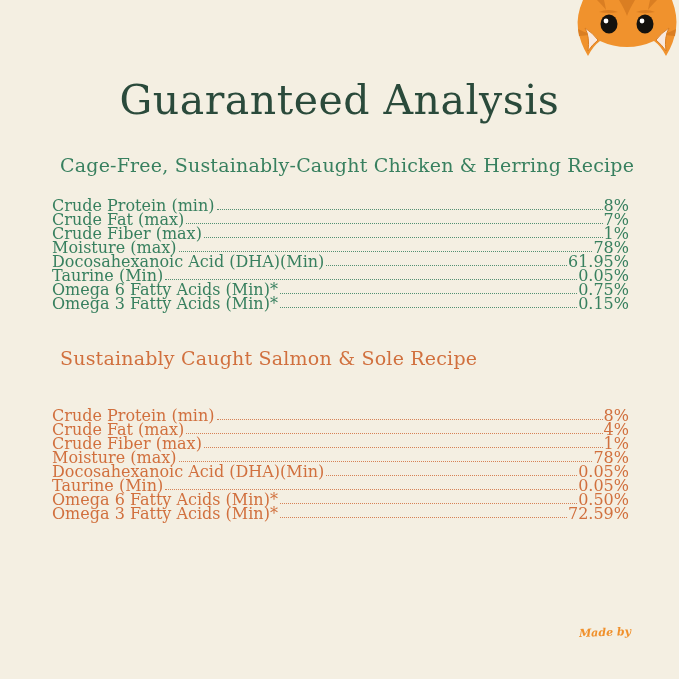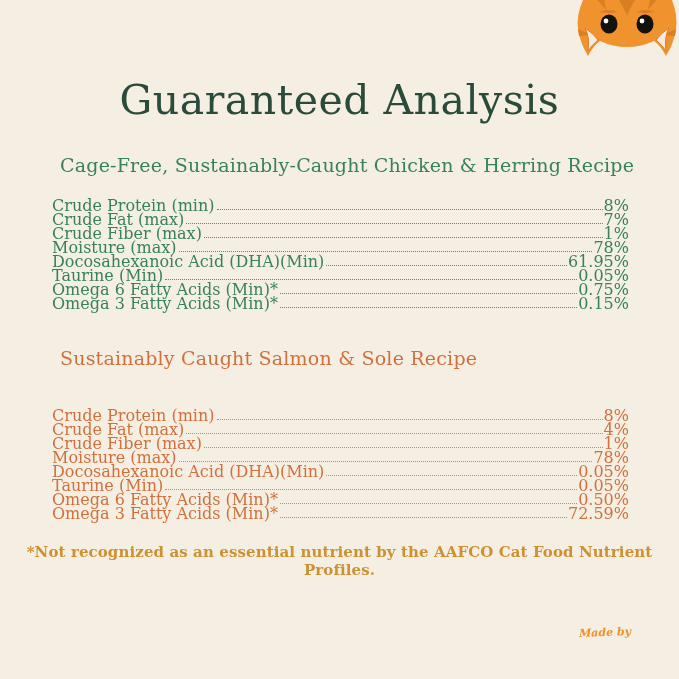--- a/index.html
+++ b/index.html
@@ -206,19 +206,18 @@
       <span class="dots"></span>
       <span>0.50%</span>
     </div>
     <div class="row">
       <span>Omega 3 Fatty Acids (Min)*</span>
       <span class="dots"></span>
       <span>72.59%</span>
     </div>
   </div>
 
-  <div class="footnote">*Not recognized as an essential nutrient by the AAFCO Cat Food Nutrient Profiles.</div>
 
   <div class="logo">
     <span class="logo-tagline">Made by</span>
   </div>
 
 </div>
 
 </body></html>

